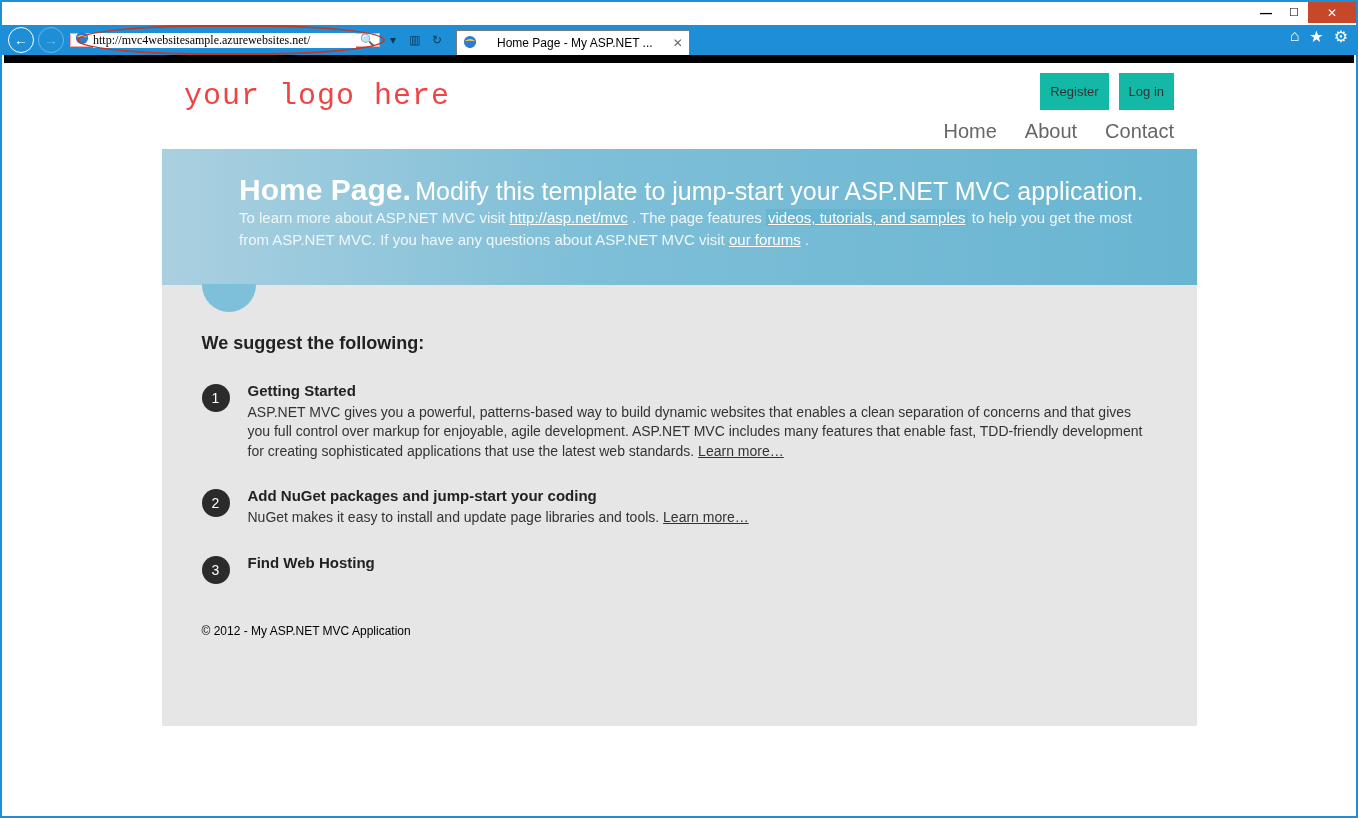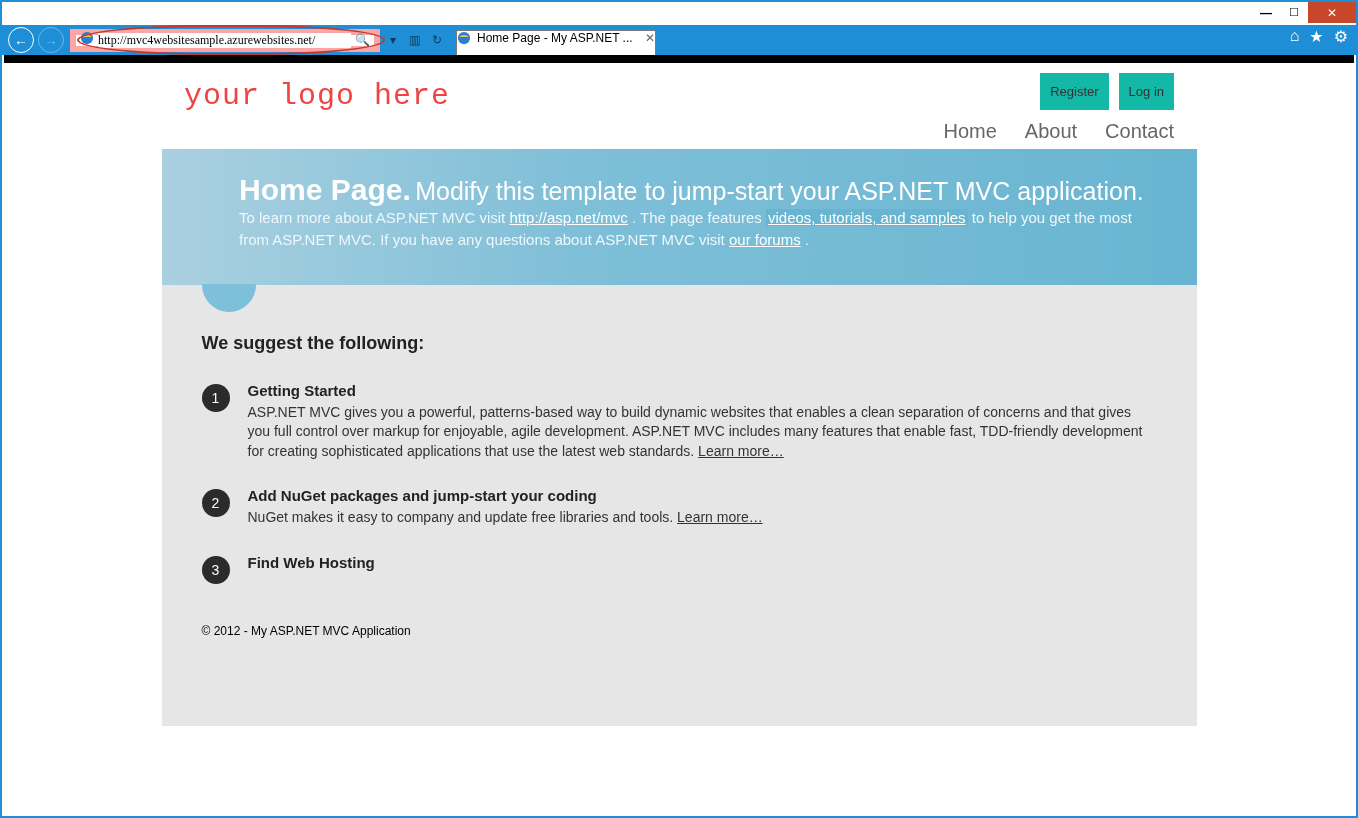--- a/index.html
+++ b/index.html
@@ -6,26 +6,26 @@
   body { font-family:"Segoe UI", Tahoma, sans-serif; background:#fff; width:1358px; height:818px; overflow:hidden; border:2px solid #1e8fd6; position:relative; }
   
   .titlebar { height:23px; background:#fff; display:flex; justify-content:flex-end; }
   .winbtn { width:28px; height:21px; display:flex; align-items:center; justify-content:center; font-size:12px; font-family:Arial; }
   .winbtn.min { font-weight:bold; }
   .winbtn.max { border-color:#888; }
   .winbtn.close { background:#c7472b; color:#fff; width:48px; }
   .toolbar { height:30px; background:#1e8fd6; display:flex; align-items:center; padding:0 6px; gap:4px; position:relative; }
   .navcircle { width:26px; height:26px; border:1.5px solid #6cb6e4; border-radius:50%; display:flex; align-items:center; justify-content:center; color:#6cb6e4; font-size:14px; }
   .navcircle.back { border-color:#fff; color:#fff; }
-  .addrwrap { flex:0 0 auto; width:310px; height:23px; background:#fff; border:6px solid #fca5a5; display:flex; align-items:center; padding:0 4px; gap:4px; margin-left:2px; position:relative; z-index:2; }
+  .addrwrap { flex:0 0 auto; width:310px; height:14px; background:#fff; border:1px solid #fca5a5; display:flex; align-items:center; padding:0 4px; gap:4px; margin-left:2px; position:relative; z-index:2; }
   .addrwrap input { flex:1; border:none; outline:none; font-size:12px; font-family:"Segoe UI"; }
   .addrwrap .search { font-size:12px; color:#555; }
   .tb-icon { width:18px; height:18px; display:flex; align-items:center; justify-content:center; color:#0a3a5c; font-size:12px; }
   .tabstrip { display:flex; align-items:flex-end; margin-left:6px; height:100%; }
-  .tab { height:25px; background:#fff; border:1px solid #7a7a7a; border-bottom:none; display:flex; padding:0 0; gap:6px; font-size:12px; min-width:200px; }
+  .tab { height:25px; background:#fff; border:1px solid #7a7a7a; border-bottom:none; display:flex; align-items:center; padding:0 6px; gap:20px; font-size:12px; min-width:200px; }
   .tab .x { margin-left:auto; color:#666; }
   .rightchrome { position:absolute; right:8px; top:2px; display:flex; gap:10px; color:#fff; }
   .rightchrome span { font-size:16px; }
   .highlight-oval { position:absolute; left:75px; top:23px; width:308px; height:30px; border:2px solid #c0392b; border-radius:50%/60%; pointer-events:none; z-index:5; }
   
   .viewport { position:absolute; top:53px; left:2px; right:2px; bottom:2px; background:#fff; overflow:hidden; }
   .blackbar { height:8px; background:#000; }
   .page { width:100%; }
   .header { max-width:990px; margin:0 auto; padding:10px 0 6px; display:flex; align-items:flex-start; }
   .logo { font-family:Liberation Mono, monospace; color:#ef4444; font-size:30px; letter-spacing:1px; padding-top:6px;}
@@ -145,21 +145,21 @@
           <div class="item-body">
             <h3>Getting Started</h3>
             <p><span>ASP.NET MVC gives you a powerful, patterns-based way to build dynamic websites that enables a clean separation of concerns and that gives you full control over markup for enjoyable, agile development. ASP.NET MVC includes many features that enable fast, TDD-friendly development for creating sophisticated applications that use the latest web standards. </span> <a href="#">Learn more…</a></p>
           </div>
         </div>
 
         <div class="item">
           <div class="numcircle">2</div>
           <div class="item-body">
             <h3>Add NuGet packages and jump-start your coding</h3>
-            <p><span>NuGet makes it easy to company and update free libraries and tools. </span> <a href="#">Learn more…</a></p>
+            <p><span>NuGet makes it easy to install and update page libraries and tools. </span> <a href="#">Learn more…</a></p>
           </div>
         </div>
 
         <div class="item">
           <div class="numcircle">3</div>
           <div class="item-body">
             <h3>Find Web Hosting</h3>
           </div>
         </div>
 

